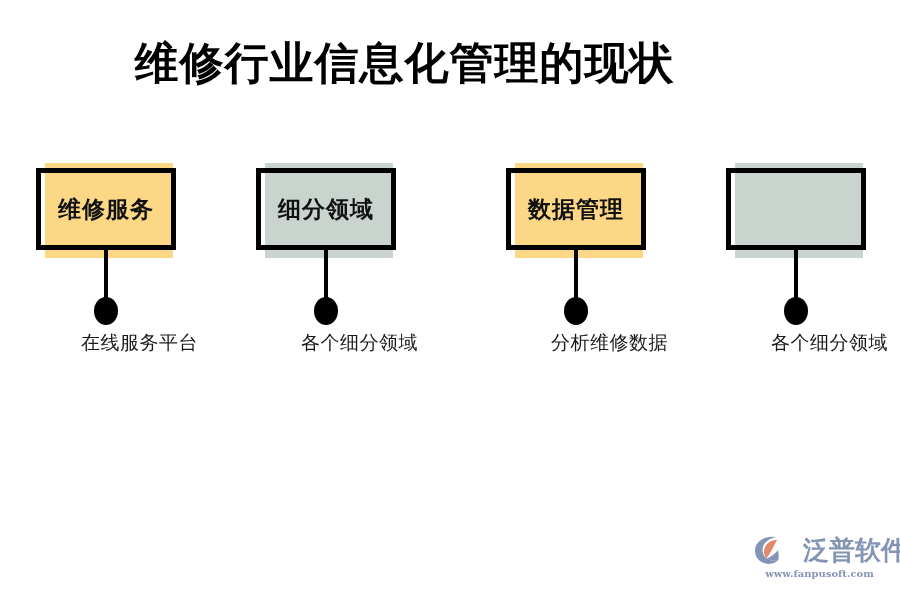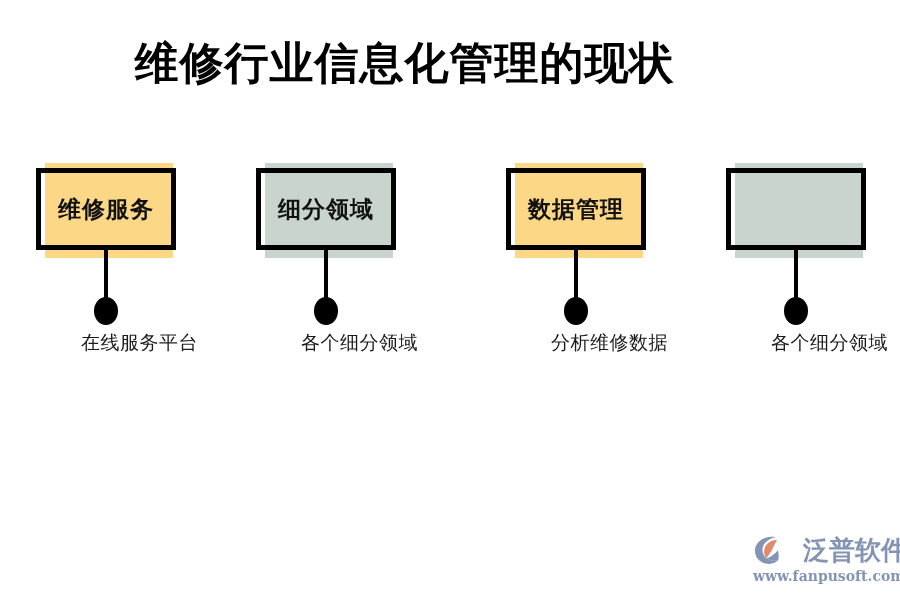--- a/index.html
+++ b/index.html
@@ -159,21 +159,21 @@
     margin-left: 18px;
     line-height: 34px;
   }
   .logo-url {
     position: absolute;
     left: 2px;
     top: 36px;
     width: 133px;
     text-align: center;
     font-family: "DejaVu Serif", "Liberation Serif", serif;
-    font-size: 14px;
+    font-size: 10px;
     font-weight: 700;
     color: #8494b4;
     white-space: nowrap;
     letter-spacing: 0px;
   }
 </style>
 </head>
 <body style="background: rgb(255, 255, 255);">
 
 <div id="canvas">

